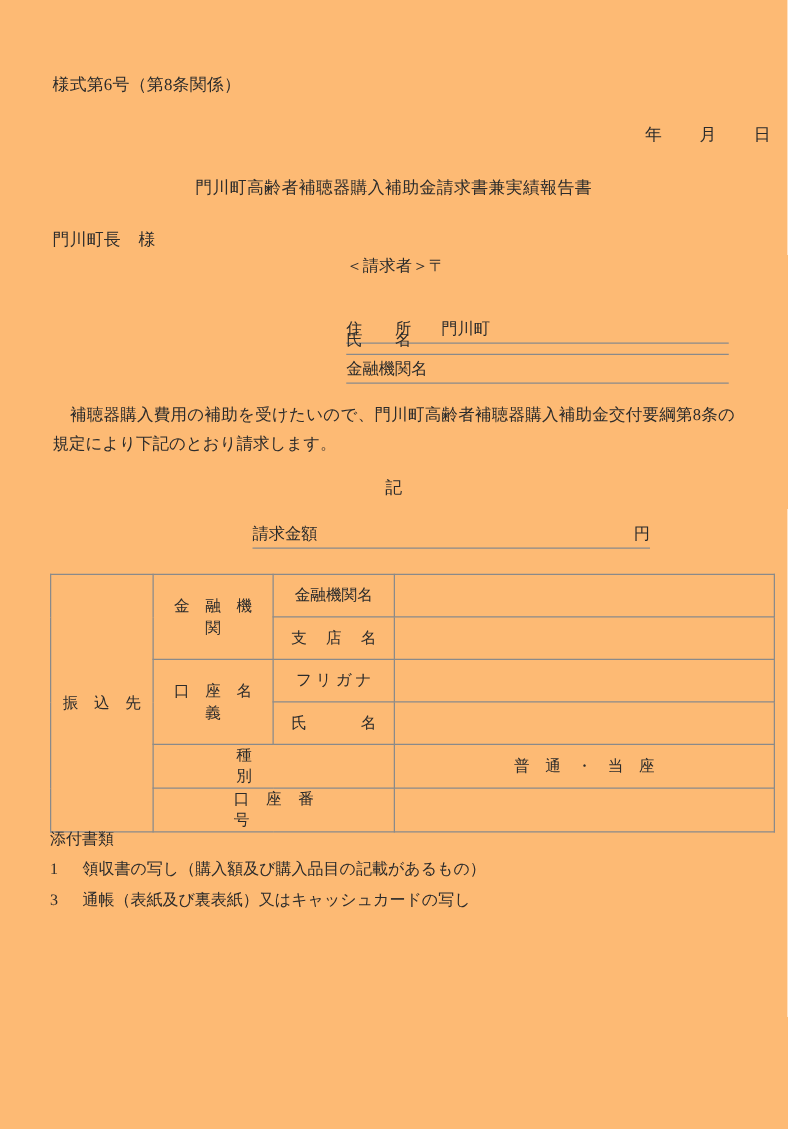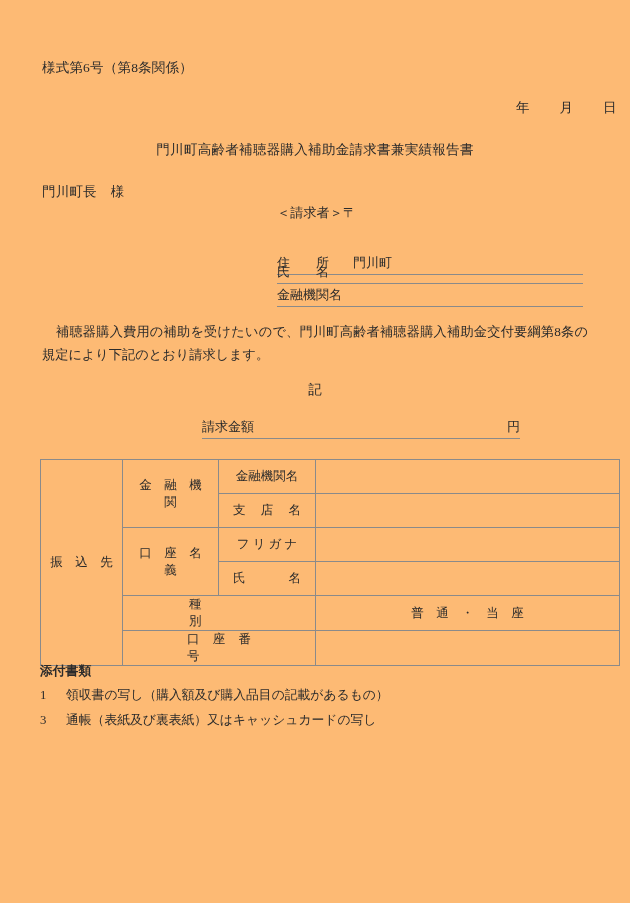--- a/index.html
+++ b/index.html
@@ -185,21 +185,20 @@
   #attachments {
     position: absolute;
     left: 40px;
     top: 659px;
     width: 560px;
   }
   #attachments .att-title {
     font-size: 12.8px;
     line-height: 1.9;
     color: #2b2b2b;
-    font-weight: bold;
   }
   #attachments ol {
     list-style: none;
     margin: 0;
     padding: 0;
   }
   #attachments li {
     font-size: 12.8px;
     line-height: 1.95;
     color: #2b2b2b;

